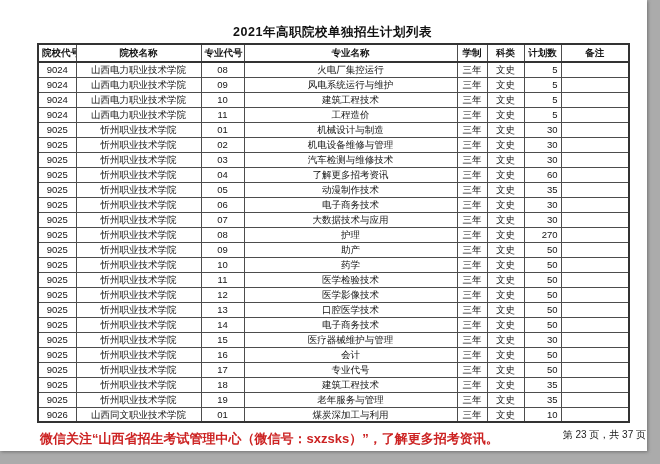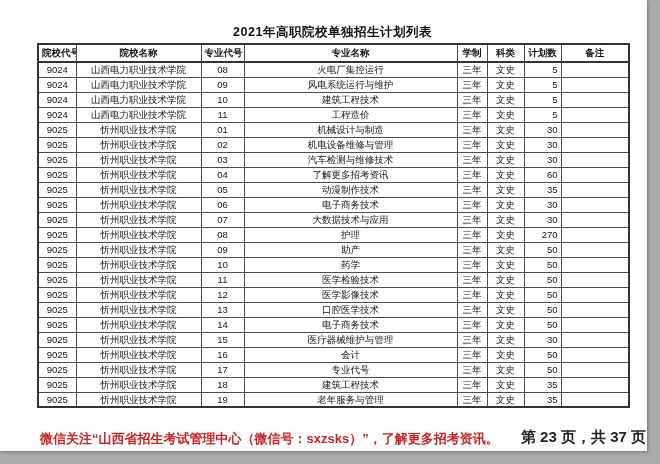--- a/index.html
+++ b/index.html
@@ -67,23 +67,22 @@
     left: 40px;
     top: 430px;
     font-size: 13px;
     font-weight: bold;
     color: #cc2222;
   }
   .page-indicator {
     position: absolute;
     right: 14px;
     top: 428px;
-    font-size: 15px;
+    font-size: 10px;
     color: #222222;
-    font-weight: bold;
   }
 </style>
 </head>
 <body>
 
 <div class="page">
 
   <div class="doc-title">2021年高职院校单独招生计划列表</div>
 
   <table class="plan-table">
@@ -333,20 +332,30 @@
         <tr>
           <td class="ac">9025</td>
           <td class="al">忻州职业技术学院</td>
           <td class="ac">19</td>
           <td class="al">老年服务与管理</td>
           <td class="ac">三年</td>
           <td class="ac">文史</td>
           <td class="ar">35</td>
           <td class="ac"></td>
         </tr>
+        <tr>
+          <td class="ac">9026</td>
+          <td class="al">山西同文职业技术学院</td>
+          <td class="ac">01</td>
+          <td class="al">煤炭深加工与利用</td>
+          <td class="ac">三年</td>
+          <td class="ac">文史</td>
+          <td class="ar">10</td>
+          <td class="ac"></td>
+        </tr>
       </tbody>
   </table>
 
   <div class="footer-note" style="color: rgb(204, 34, 34);">微信关注“山西省招生考试管理中心（微信号：sxzsks）”，了解更多招考资讯。</div>
 
 </div>
 
 <div class="page-indicator">第 23 页，共 37 页</div>
 
 </body></html>

